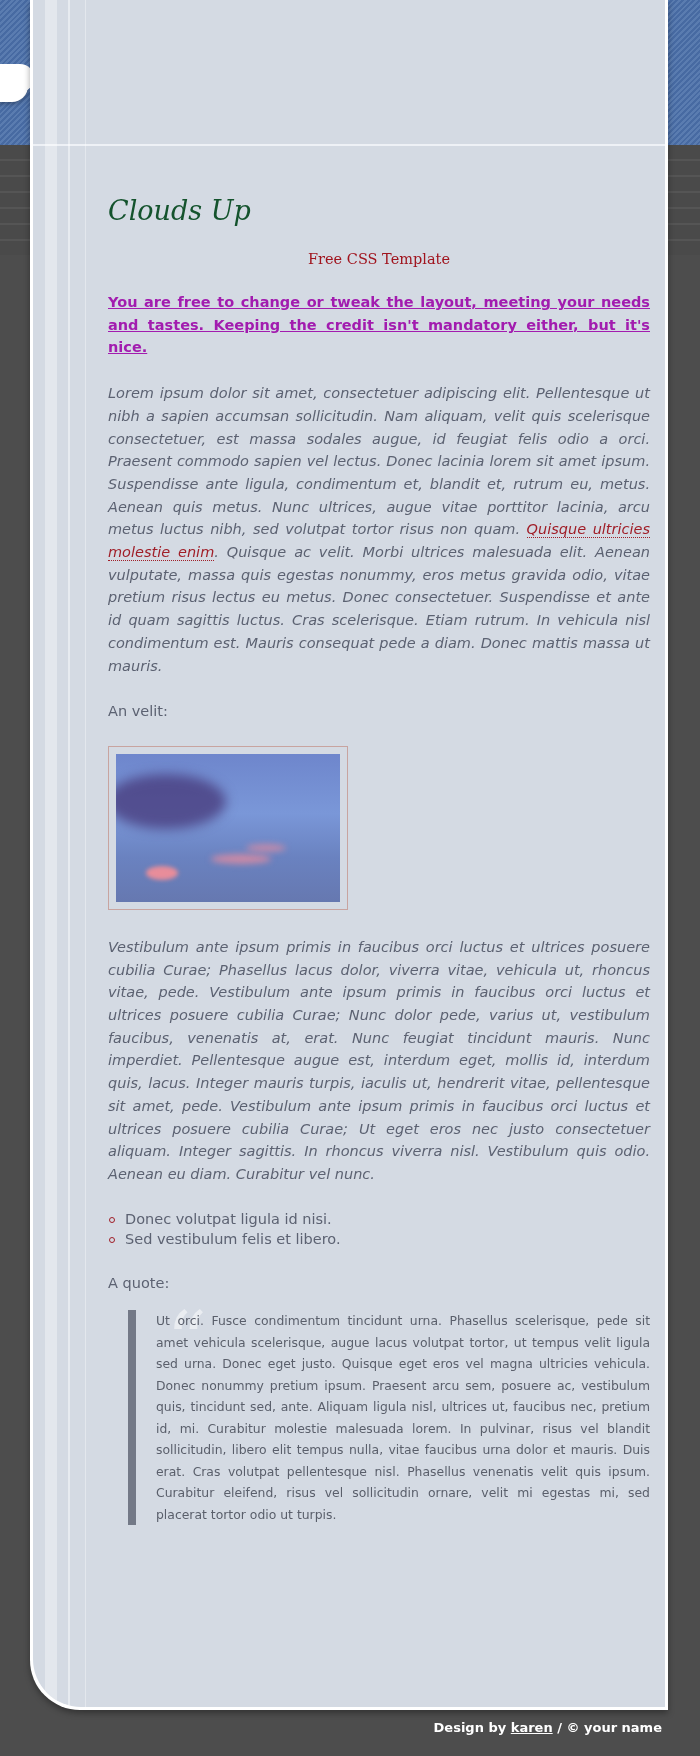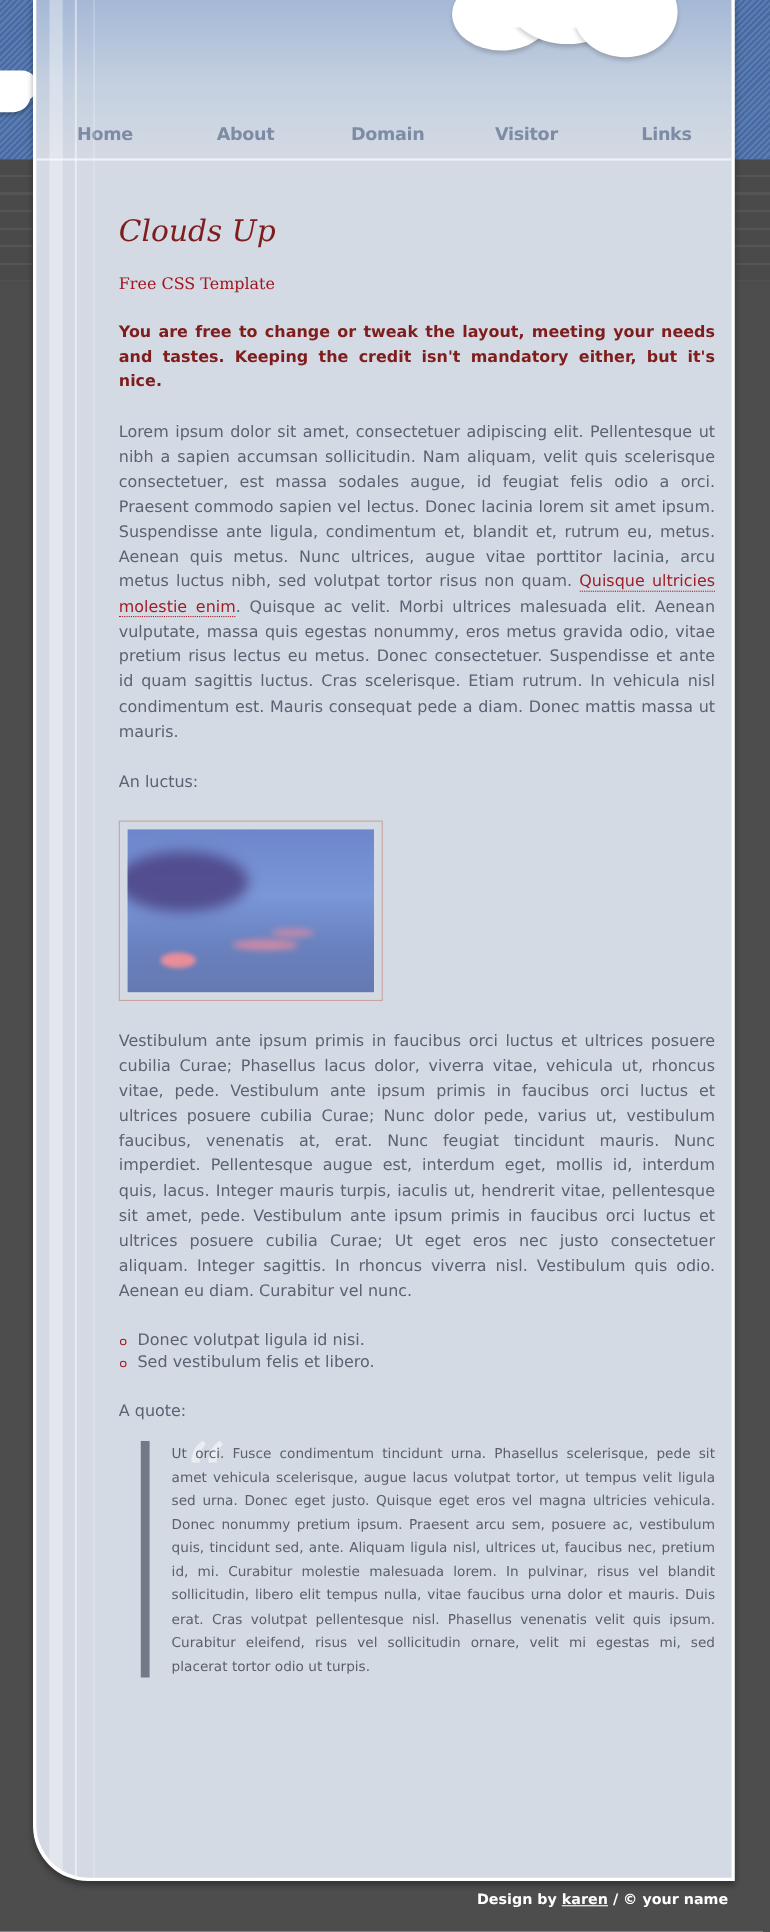--- a/index.html
+++ b/index.html
@@ -55,28 +55,28 @@
   .nav a {
     position:absolute; top:0; color:#7d8ba5; font-weight:bold; font-size:16px;
     text-decoration:none; font-family:"DejaVu Sans", sans-serif; letter-spacing:-0.3px;
   }
   .content {
     position:absolute; left:75px; top:195px; width:542px;
     color:#5c6272; font-size:14.5px; line-height:22.7px;
   }
   .title {
     font-family:"DejaVu Serif", serif; font-style:italic; font-size:27px;
-    color:#7f1d1d; margin:0 0 22px 0; font-weight:normal; line-height:32px;
+    color:#14532d; margin:0 0 22px 0; font-weight:normal; line-height:32px;
   }
   .subtitle {
     font-family:"DejaVu Serif", serif; color:#a0141e; font-size:14.5px;
-    margin:0 0 22px 0; line-height:20px;
+    margin:0 0 22px 0; line-height:20px;text-align:center;
   }
-  .bold-p { font-weight:bold; color:#7f1d1d; text-align:justify; margin:0 0 23px 0; }
-  .body-p { text-align:justify; margin:0 0 23px 0; }
+  .bold-p { font-weight:bold; color:#a21caf; text-align:justify; margin:0 0 23px 0;text-decoration:underline; }
+  .body-p { text-align:justify; margin:0 0 23px 0;font-style:italic; }
   .inline-link { color:#a01e28; text-decoration:none; border-bottom:1px dotted #a01e28; }
   .label-p { margin:0 0 23px 0; }
   .img-frame {
     width:224px; height:148px; border:1px solid #c8a4a0; padding:7px;
     margin:0 0 26px 0; background:#d4dae3;
   }
   .sky {
     width:224px; height:148px; position:relative; overflow:hidden;
     background: linear-gradient(180deg, #6e86cc 0%, #7a97d8 40%, #6a82c0 70%, #6678b0 100%);
   }
@@ -106,49 +106,34 @@
 </style>
 </head>
 <body>
 
 <div class="top-band"></div>
 <div class="dark-stripes"></div>
 <div class="left-cloud"></div>
 
 <div class="page">
   <div class="page-inner">
-    <div class="header">
-      <div class="cloud">
-        <div style="left:0;top:20px;width:90px;height:66px;"></div>
-        <div style="left:50px;top:0;width:110px;height:80px;"></div>
-        <div style="left:110px;top:10px;width:95px;height:82px;"></div>
-        <div style="left:30px;top:5px;width:150px;height:60px;border-radius:30px;box-shadow:none;"></div>
-      </div>
-      <nav class="nav">
-        <a href="#" style="left:37px;">Home</a>
-        <a href="#" style="left:164px;">About</a>
-        <a href="#" style="left:286px;">Domain</a>
-        <a href="#" style="left:417px;">Visitor</a>
-        <a href="#" style="left:550px;">Links</a>
-      </nav>
-    </div>
     <div class="header-line"></div>
     <div class="vstripe1"></div>
     <div class="vstripe2"></div>
     <div class="vstripe3"></div>
 
     <div class="content">
       <h1 class="title">Clouds Up</h1>
       <div class="subtitle">Free CSS Template</div>
 
       <p class="bold-p">You are free to change or tweak the layout, meeting your needs and tastes. Keeping the credit isn't mandatory either, but it's nice.</p>
 
       <p class="body-p"><span>Lorem ipsum dolor sit amet, consectetuer adipiscing elit. Pellentesque ut nibh a sapien accumsan sollicitudin. Nam aliquam, velit quis scelerisque consectetuer, est massa sodales augue, id feugiat felis odio a orci. Praesent commodo sapien vel lectus. Donec lacinia lorem sit amet ipsum. Suspendisse ante ligula, condimentum et, blandit et, rutrum eu, metus. Aenean quis metus. Nunc ultrices, augue vitae porttitor lacinia, arcu metus luctus nibh, sed volutpat tortor risus non quam. </span><a href="#" class="inline-link">Quisque ultricies molestie enim</a><span>. Quisque ac velit. Morbi ultrices malesuada elit. Aenean vulputate, massa quis egestas nonummy, eros metus gravida odio, vitae pretium risus lectus eu metus. Donec consectetuer. Suspendisse et ante id quam sagittis luctus. Cras scelerisque. Etiam rutrum. In vehicula nisl condimentum est. Mauris consequat pede a diam. Donec mattis massa ut mauris.</span></p>
 
-      <p class="label-p">An luctus:</p>
+      <p class="label-p">An velit:</p>
       <div class="img-frame">
         <div class="sky">
           <div class="dk"></div>
             <div class="pk1"></div>
             <div class="pk2"></div>
             <div class="pk3"></div>
         </div>
       </div>
 
       <p class="body-p">Vestibulum ante ipsum primis in faucibus orci luctus et ultrices posuere cubilia Curae; Phasellus lacus dolor, viverra vitae, vehicula ut, rhoncus vitae, pede. Vestibulum ante ipsum primis in faucibus orci luctus et ultrices posuere cubilia Curae; Nunc dolor pede, varius ut, vestibulum faucibus, venenatis at, erat. Nunc feugiat tincidunt mauris. Nunc imperdiet. Pellentesque augue est, interdum eget, mollis id, interdum quis, lacus. Integer mauris turpis, iaculis ut, hendrerit vitae, pellentesque sit amet, pede. Vestibulum ante ipsum primis in faucibus orci luctus et ultrices posuere cubilia Curae; Ut eget eros nec justo consectetuer aliquam. Integer sagittis. In rhoncus viverra nisl. Vestibulum quis odio. Aenean eu diam. Curabitur vel nunc.</p>

